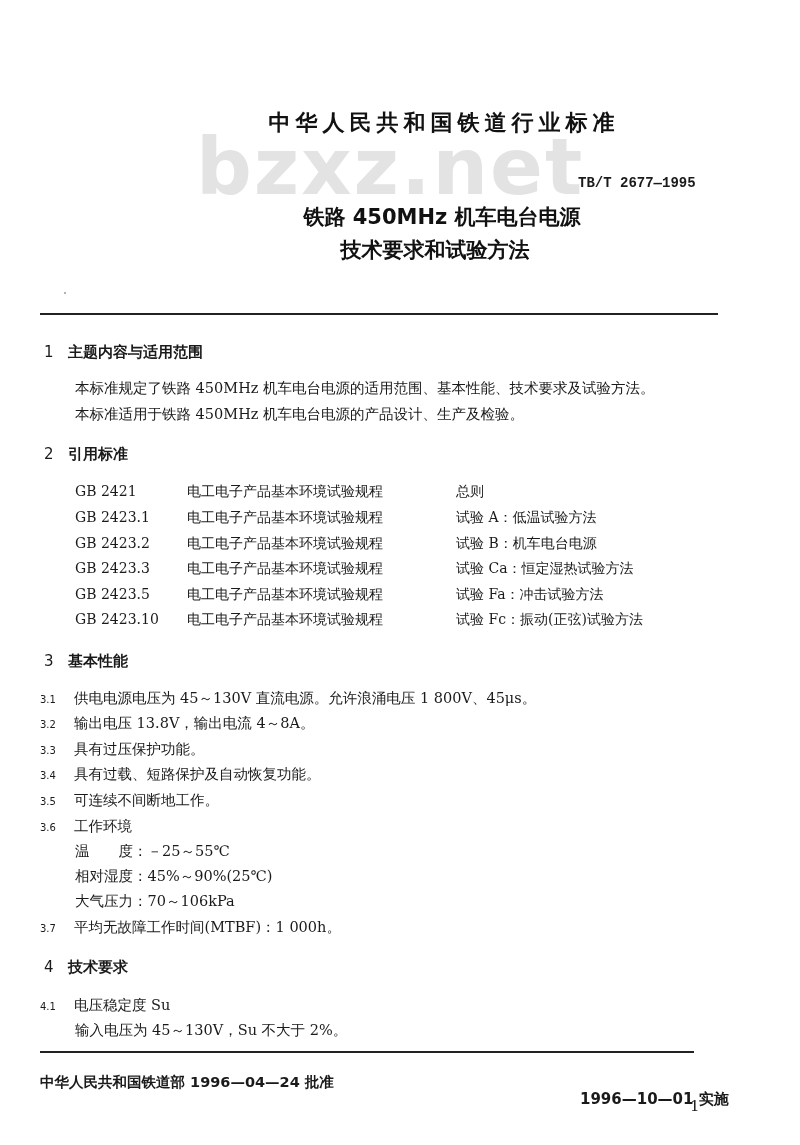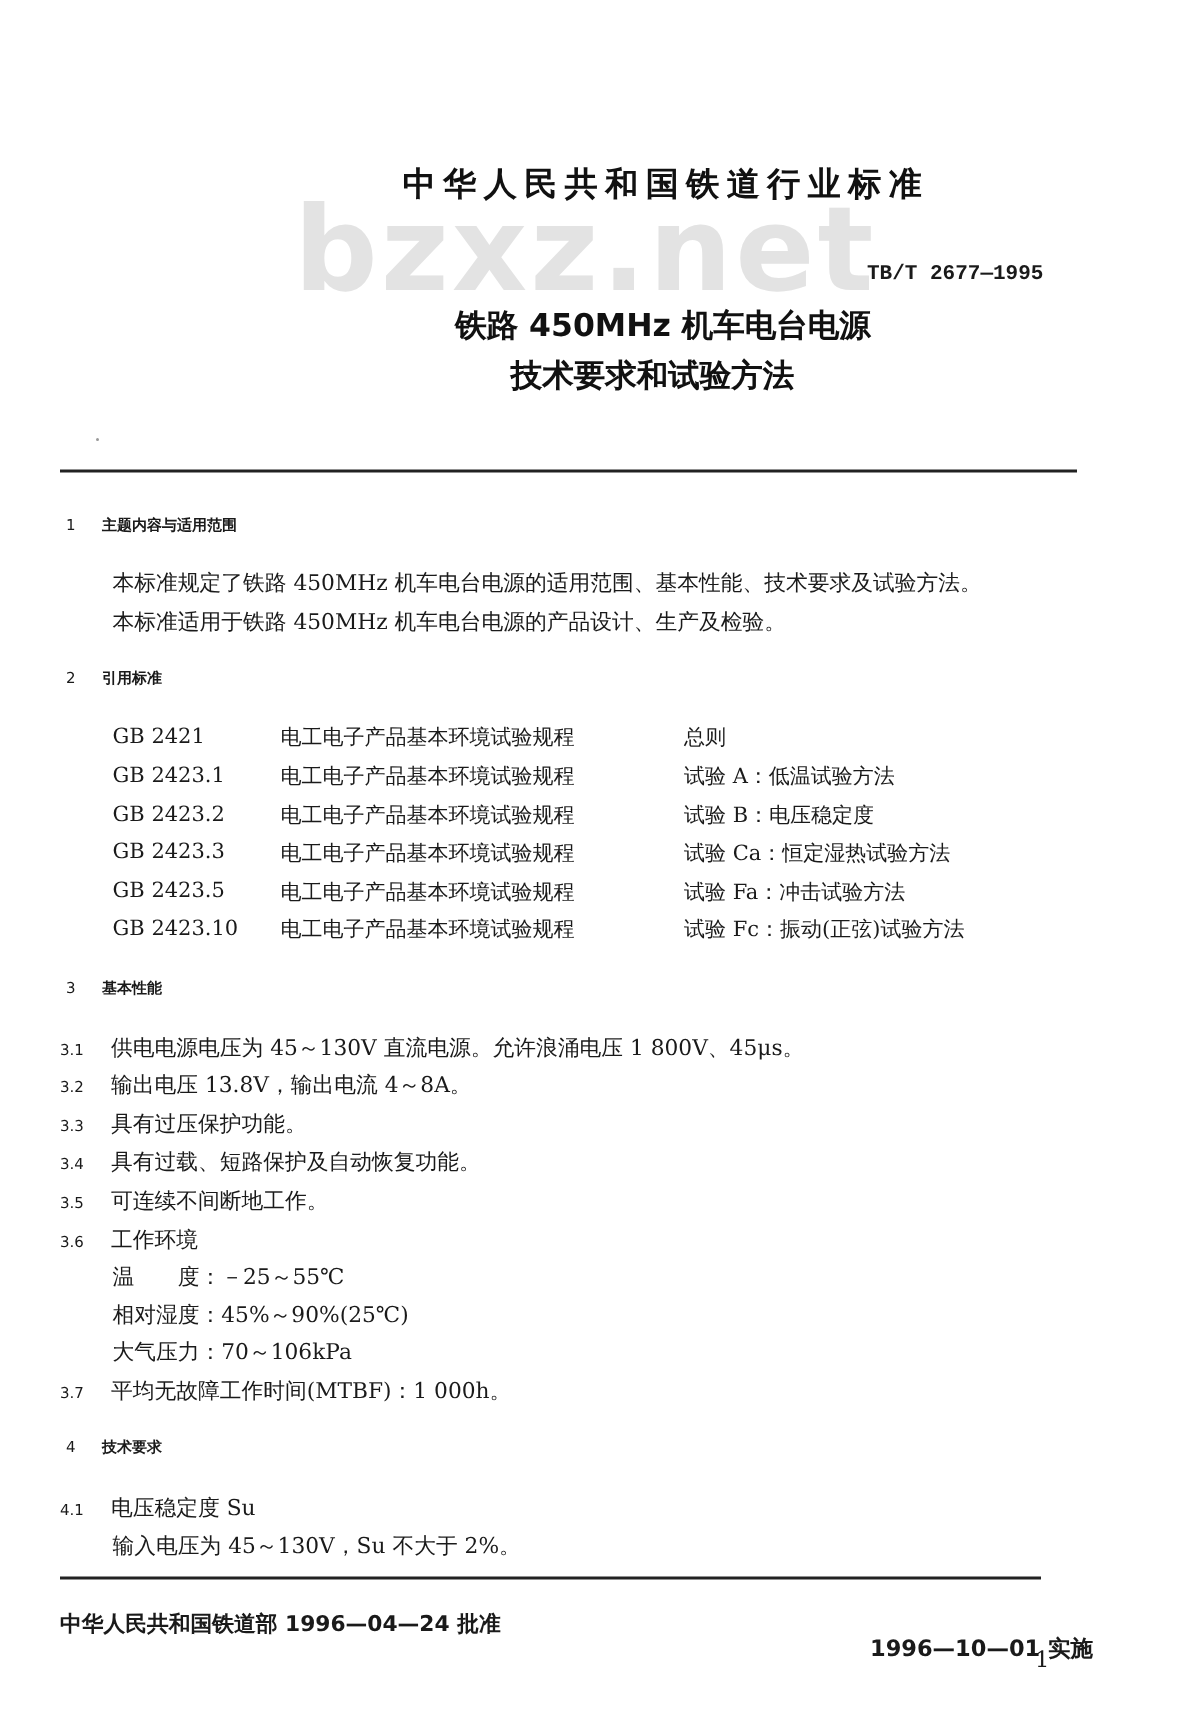--- a/index.html
+++ b/index.html
@@ -26,21 +26,21 @@
   .doc-title {
     left: 0; width: 800px; text-align: center;
     font-family: "DejaVu Sans", sans-serif; font-weight: bold;
     font-size: 21px; color: #111;
   }
   .t1 { top: 203px; margin-left: 42px; }
   .t2 { top: 236px; padding-left: 35px; }
   .rule { position: absolute; left: 40px; width: 678px; height: 2px; background: #222; }
   .rule.top { top: 313px; }
   .rule.bottom { top: 1051px; height: 1.5px; left: 40px; width: 654px; }
-  .h { font-family: "DejaVu Sans", sans-serif; font-weight: bold; font-size: 10px; }
+  .h { font-family: "DejaVu Sans", sans-serif; font-weight: bold; font-size: 15px; }
   .p { font-size: 14.5px; }
   .sec-num { display: inline-block; width: 24px; font-weight: normal; }
   .sub-num { display: inline-block; width: 34px; font-weight: normal; font-family: "DejaVu Sans", sans-serif; font-size: 10px; }
   .ref-code { position: absolute; left: 75px; }
   .ref-name { position: absolute; left: 187px; }
   .ref-test { position: absolute; left: 443px; margin-left: 13px; }
   .ref-row { position: absolute; left: 0; width: 800px; height: 22px; font-size: 14px; }
   .footer-left {
     left: 40px; top: 1073px; font-family: "DejaVu Sans", sans-serif;
     font-weight: bold; font-size: 14.5px;
@@ -80,21 +80,21 @@
   <span class="ref-test">总则</span>
 </div>
 <div class="ref-row" style="top:509px">
   <span class="ref-code">GB 2423.1</span>
   <span class="ref-name">电工电子产品基本环境试验规程</span>
   <span class="ref-test">试验 A：低温试验方法</span>
 </div>
 <div class="ref-row" style="top:535px">
   <span class="ref-code">GB 2423.2</span>
   <span class="ref-name">电工电子产品基本环境试验规程</span>
-  <span class="ref-test">试验 B：电压稳定度</span>
+  <span class="ref-test">试验 B：机车电台电源</span>
 </div>
 <div class="ref-row" style="top:560px">
   <span class="ref-code">GB 2423.3</span>
   <span class="ref-name">电工电子产品基本环境试验规程</span>
   <span class="ref-test">试验 Ca：恒定湿热试验方法</span>
 </div>
 <div class="ref-row" style="top:586px">
   <span class="ref-code">GB 2423.5</span>
   <span class="ref-name">电工电子产品基本环境试验规程</span>
   <span class="ref-test">试验 Fa：冲击试验方法</span>

